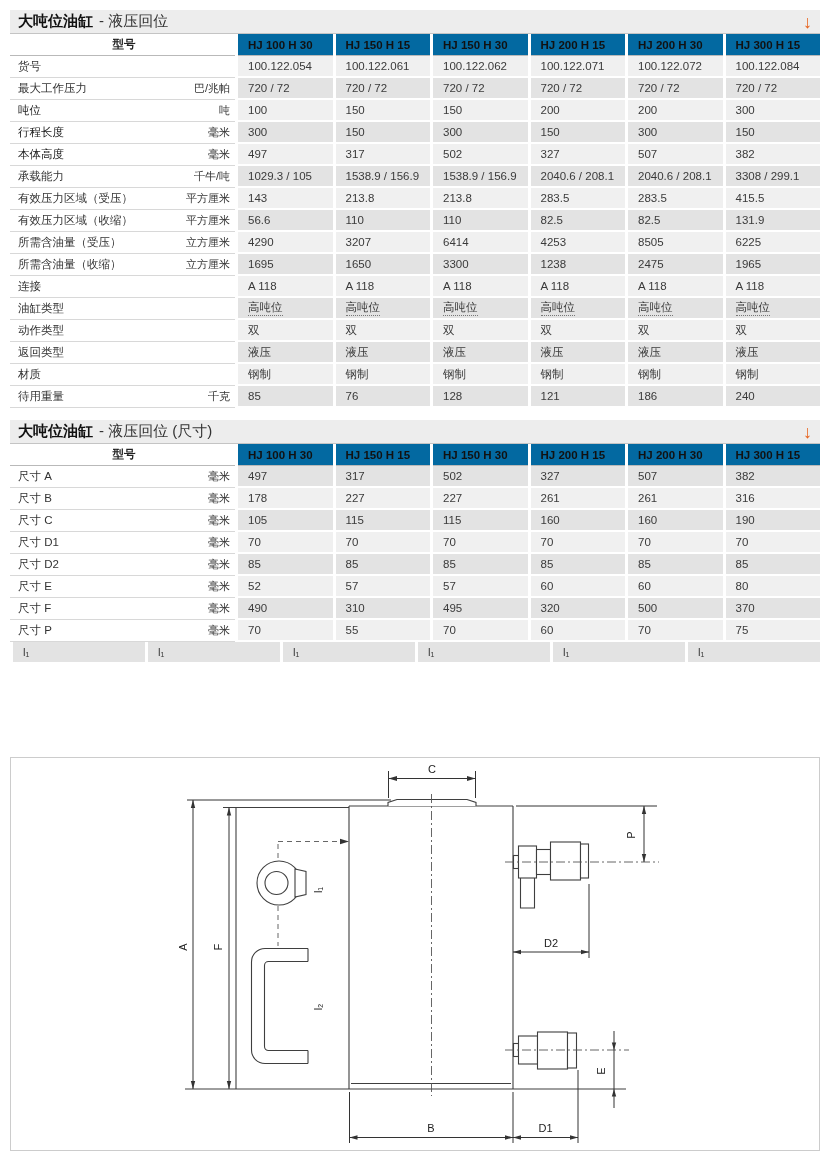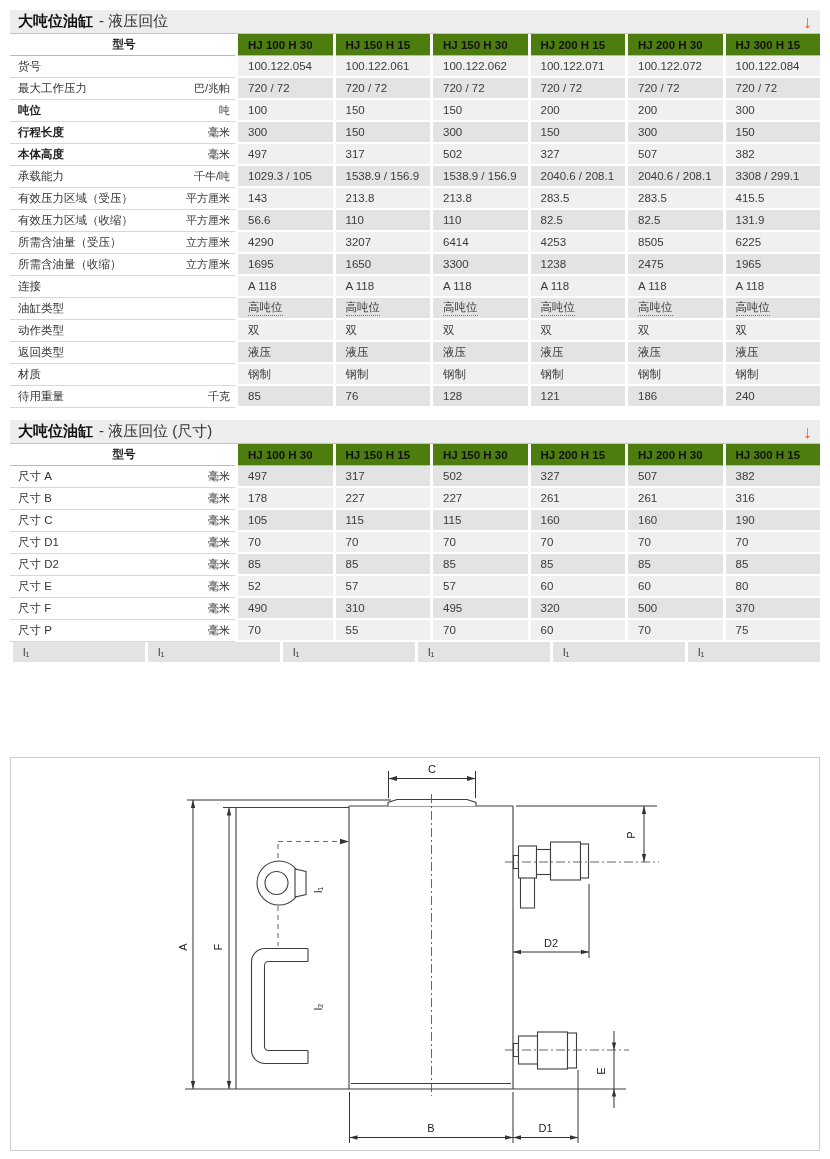--- a/index.html
+++ b/index.html
@@ -22,24 +22,24 @@
     width:225px; box-sizing:border-box; display:flex; justify-content:space-between;
     align-items:center; padding:0 5px 0 8px; border-bottom:1px solid #d8d8d8;
     font-size:11.5px; background:#fff;
   }
   .thead .lcell { font-weight:bold; color:#222; border-bottom:1px solid #b9b9b9;justify-content:center; }
   .vcell {
     flex:1; box-sizing:border-box; margin-left:3px; display:flex; align-items:center;
     padding-left:10px; font-size:11.5px; color:#3a3a3a; border-bottom:2px solid #fff;
     overflow:hidden; white-space:nowrap;
   }
-  .thead .vcell { font-weight:bold; color:#111; background:#4d7c0f; border-bottom:1px solid #b9b9b9; }
+  .thead .vcell { font-weight:bold; color:#111; background:#0369a1; border-bottom:1px solid #b9b9b9; }
   .lt { background:#f0f0f0; }
   .gr { background:#e3e3e3; }
-  .boldlabel .rlab { font-weight:bold; color:#222; }
+  .boldlabel .rlab { font-weight:normal; color:#222; }
   .unit { font-size:11px; color:#333; }
   .lkt { border-bottom:1px dotted #777; }
   .tbody { border-bottom:0; }
   .diagbox {
     position:absolute; left:10px; top:757px; width:808px; height:392px;
     border:1px solid #cccccc; background:#fff; box-sizing:content-box;
   }
   .diagbox svg { display:block; }
   svg text { font-family:"Liberation Sans","DejaVu Sans",sans-serif; font-size:11px; fill:#222; }
 </style>

